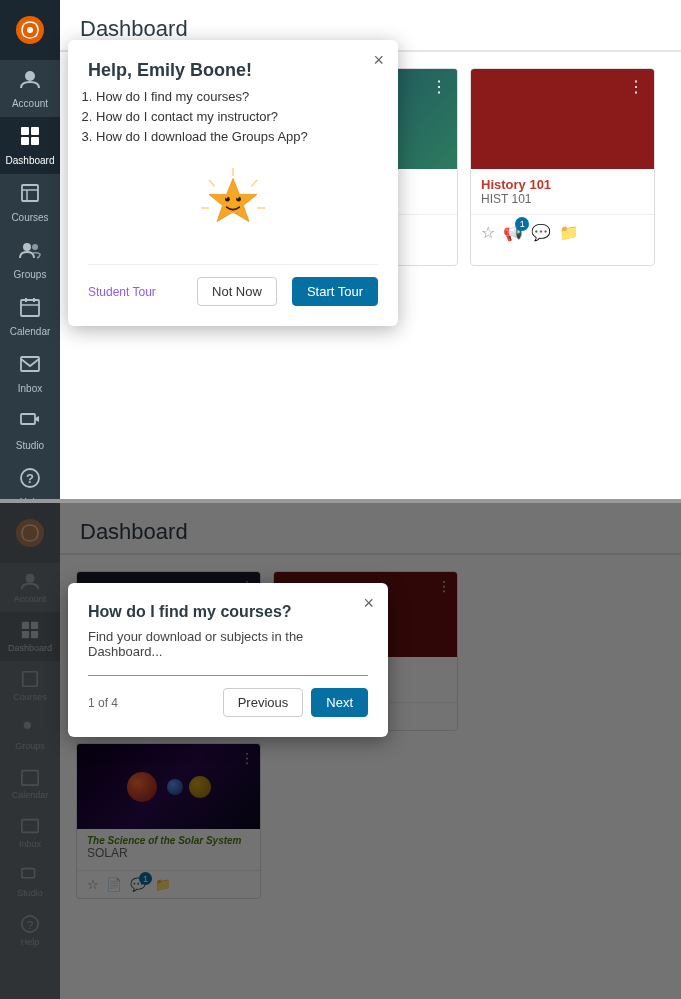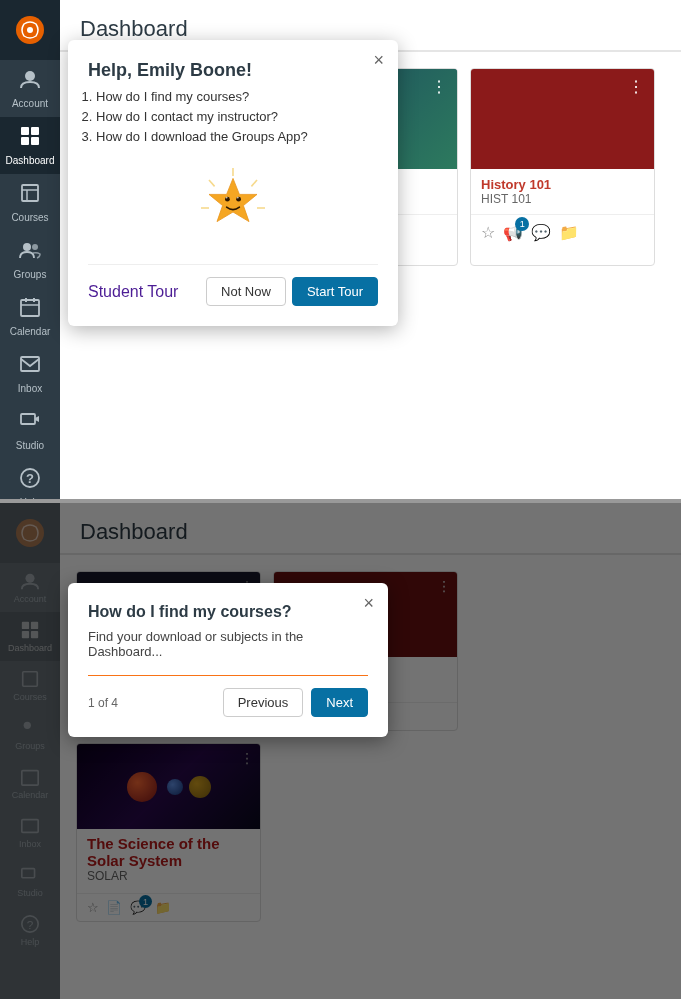--- a/index.html
+++ b/index.html
@@ -106,22 +106,22 @@
     .modal-list li { margin-bottom: 5px; }
     .star-container {
       display: flex; justify-content: center; align-items: center;
       height: 100px; margin: 10px 0;
     }
     .star-svg { width: 80px; height: 80px; }
     .modal-footer {
       display: flex; justify-content: space-between; align-items: center;
       border-top: 1px solid #eee; padding-top: 12px; margin-top: 4px;
     }
-    .modal-footer-label { font-size: 16px; color: #4c1d95; }
-    .modal-footer-actions { display: flex; gap: 6px; align-items: center; }
+    .modal-footer-label { font-size: 12px; color: #8b5cf6; }
+    .modal-footer-actions { display: flex; gap: 15px; align-items: center; }
     .btn { padding: 6px 14px; border-radius: 4px; font-size: 13px; cursor: pointer; border: 1px solid #ccc; background: #fff; color: #333; }
     .btn-primary { background: #0770a3; color: #fff; border-color: #0770a3; }
 
     
     .dimmed-bg {
       position: absolute; inset: 0;
       background: rgba(0,0,0,0.55);
       z-index: 5;
     }
     .bottom-layout {
@@ -479,21 +479,21 @@
 
       <div style="margin:12px 16px 0;width:185px;border:1px solid #ddd;border-radius:4px;overflow:hidden;">
         <div style="width:100%;height:85px;background:linear-gradient(135deg,#0d0020,#2a0a4e,#0a0a1e);position:relative;display:flex;align-items:center;justify-content:center;">
           <span style="position:absolute;top:6px;right:6px;color:#aaa;font-size:14px;">⋮</span>
 
           <div style="width:30px;height:30px;border-radius:50%;background:radial-gradient(circle at 35% 35%,#ff6b35,#8b1a1a);margin-right:10px;"></div>
           <div style="width:16px;height:16px;border-radius:50%;background:radial-gradient(circle at 35% 35%,#6495ed,#1a3a7e);margin-right:6px;"></div>
           <div style="width:22px;height:22px;border-radius:50%;background:radial-gradient(circle at 35% 35%,#daa520,#8b6914);"></div>
         </div>
         <div style="padding:6px 10px;">
-          <div style="font-size:15px;font-weight:600;color:#b91c1c;">The Science of the Solar System</div>
+          <div style="font-size:10px;font-weight:600;color:#4d7c0f;font-style:italic;">The Science of the Solar System</div>
           <div style="font-size:12px;color:#666;">SOLAR</div>
         </div>
         <div style="display:flex;gap:8px;padding:6px 10px;border-top:1px solid #eee;margin-top:4px;">
           <span style="color:#888;font-size:13px;">☆</span>
           <span style="color:#888;font-size:13px;">📄</span>
           <span style="color:#888;font-size:13px;position:relative;">
             💬<span style="position:absolute;top:-5px;right:-5px;background:#0770a3;color:#fff;border-radius:50%;font-size:9px;width:13px;height:13px;display:flex;align-items:center;justify-content:center;">1</span>
           </span>
           <span style="color:#888;font-size:13px;">📁</span>
         </div>

